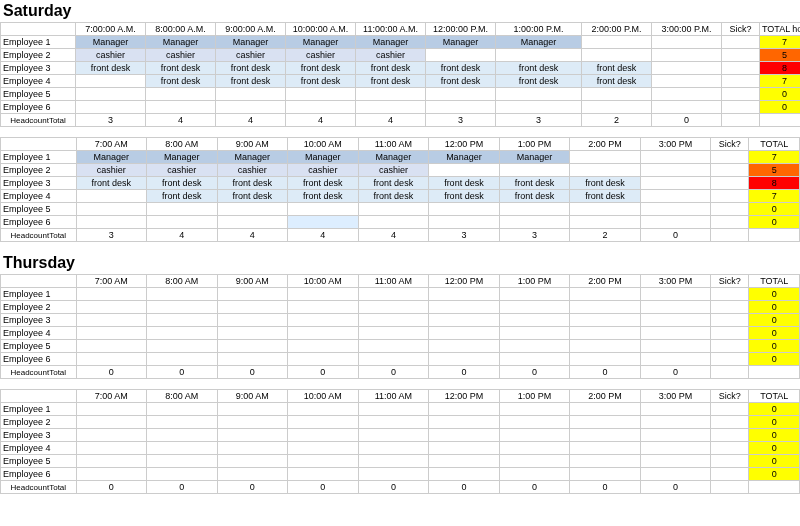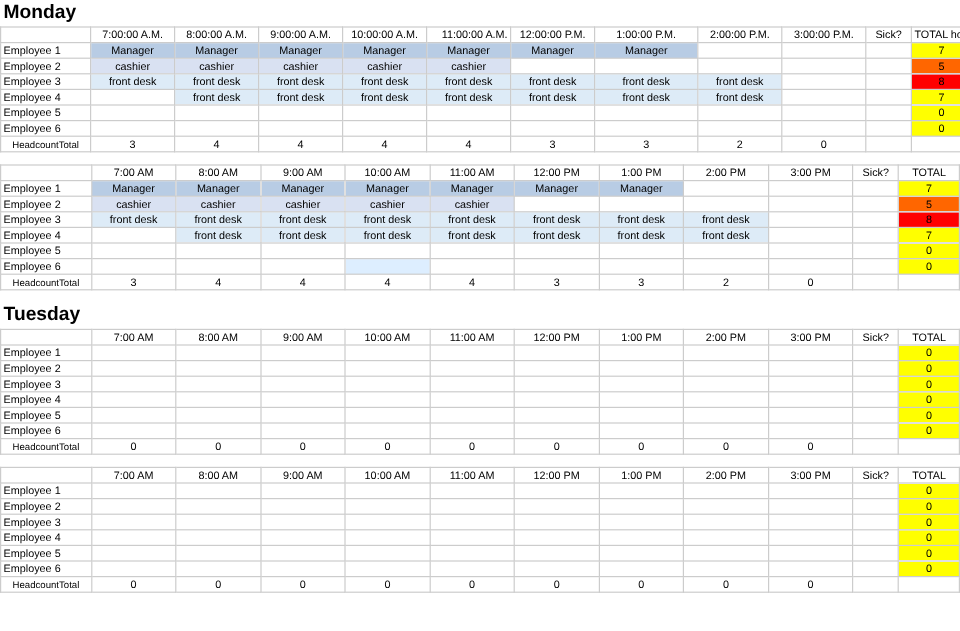--- a/index.html
+++ b/index.html
@@ -32,30 +32,30 @@
     
     .row-employee td:first-child { text-align: left; }
     
     .section-gap { height: 6px; }
   </style>
 </head>
 <body>
 
 <div class="schedule-container">
 <div class="day-section">
-      <div class="day-title">Monday</div>
+      <div class="day-title">Saturday</div>
       <table>
         <thead>
           <tr>
             <th style="width: 75px;"></th>
             <th style="width: 70px;">7:00:00 A.M.</th>
             <th style="width: 70px;">8:00:00 A.M.</th>
             <th style="width: 70px;">9:00:00 A.M.</th>
             <th style="width: 70px;">10:00:00 A.M.</th>
-            <th style="width: 70px; text-align: right;">11:00:00 A.M.</th>
+            <th style="width: 70px;">11:00:00 A.M.</th>
             <th style="width: 70px;">12:00:00 P.M.</th>
             <th style="width: 86px;">1:00:00 P.M.</th>
             <th style="width: 70px;">2:00:00 P.M.</th>
             <th style="width: 70px;">3:00:00 P.M.</th>
             <th style="width: 38px;">Sick?</th>
             <th style="width: 50px;">TOTAL hours worked</th>
           </tr>
         </thead>
         <tbody>
           <tr class="row-employee">
@@ -275,21 +275,21 @@
             <td style="text-align: center; width: 70px;">2</td>
             <td style="text-align: center; width: 70px;">0</td>
             <td style="text-align: center; width: 38px;"></td>
             <td style="text-align: center; width: 50px;"></td>
           </tr>
         </tbody>
       </table>
       <div class="section-gap"></div>
     </div>
     <div class="day-section">
-      <div class="day-title">Tuesday</div>
+      <div class="day-title">Thursday</div>
       <table>
         <thead>
           <tr>
             <th style="width: 75px;"></th>
             <th style="width: 70px;">7:00 AM</th>
             <th style="width: 70px;">8:00 AM</th>
             <th style="width: 70px;">9:00 AM</th>
             <th style="width: 70px;">10:00 AM</th>
             <th style="width: 70px;">11:00 AM</th>
             <th style="width: 70px;">12:00 PM</th>

